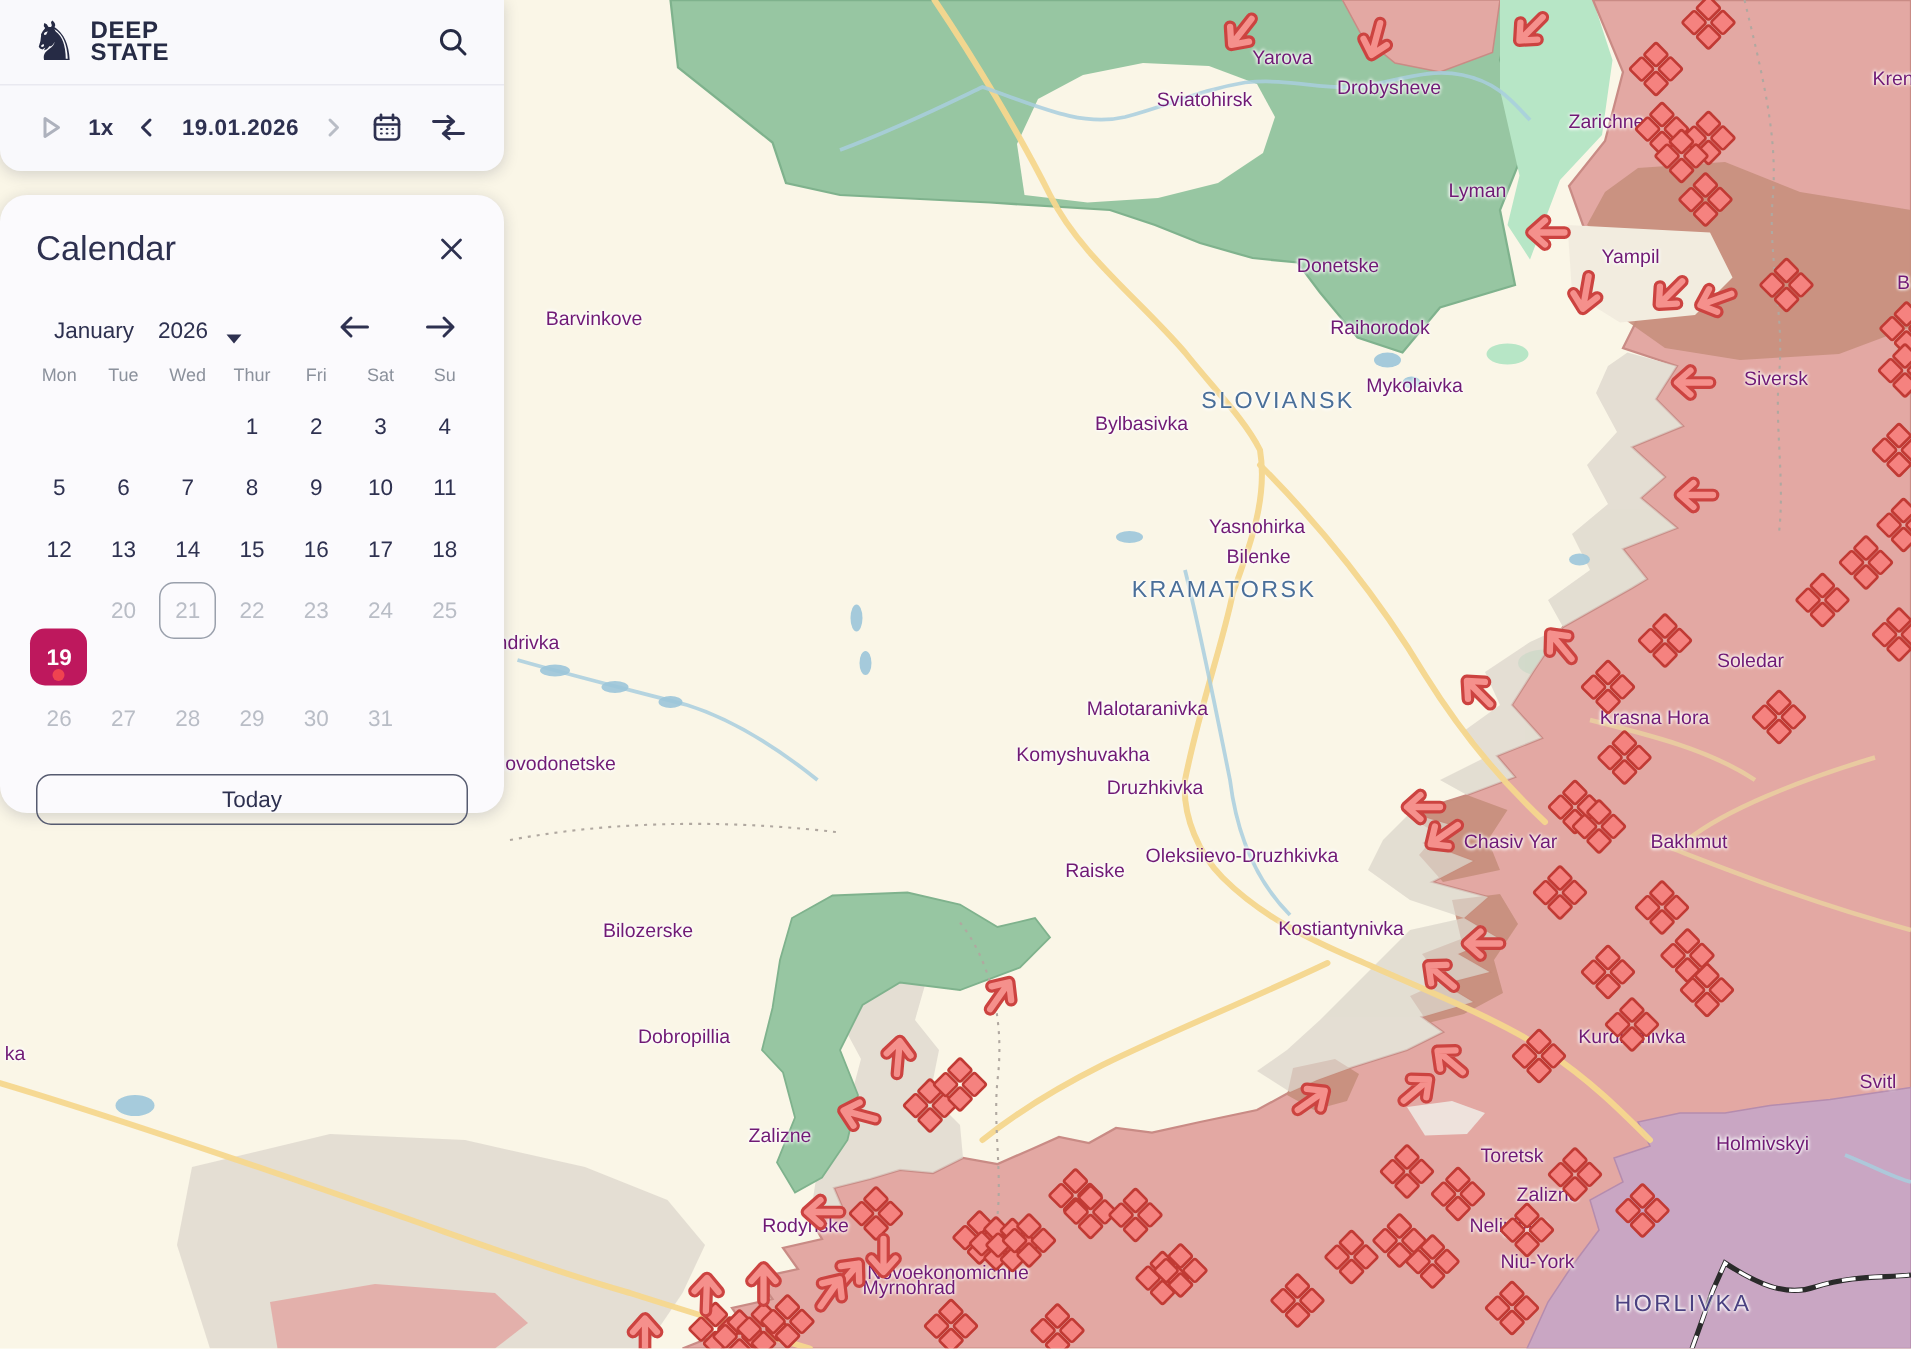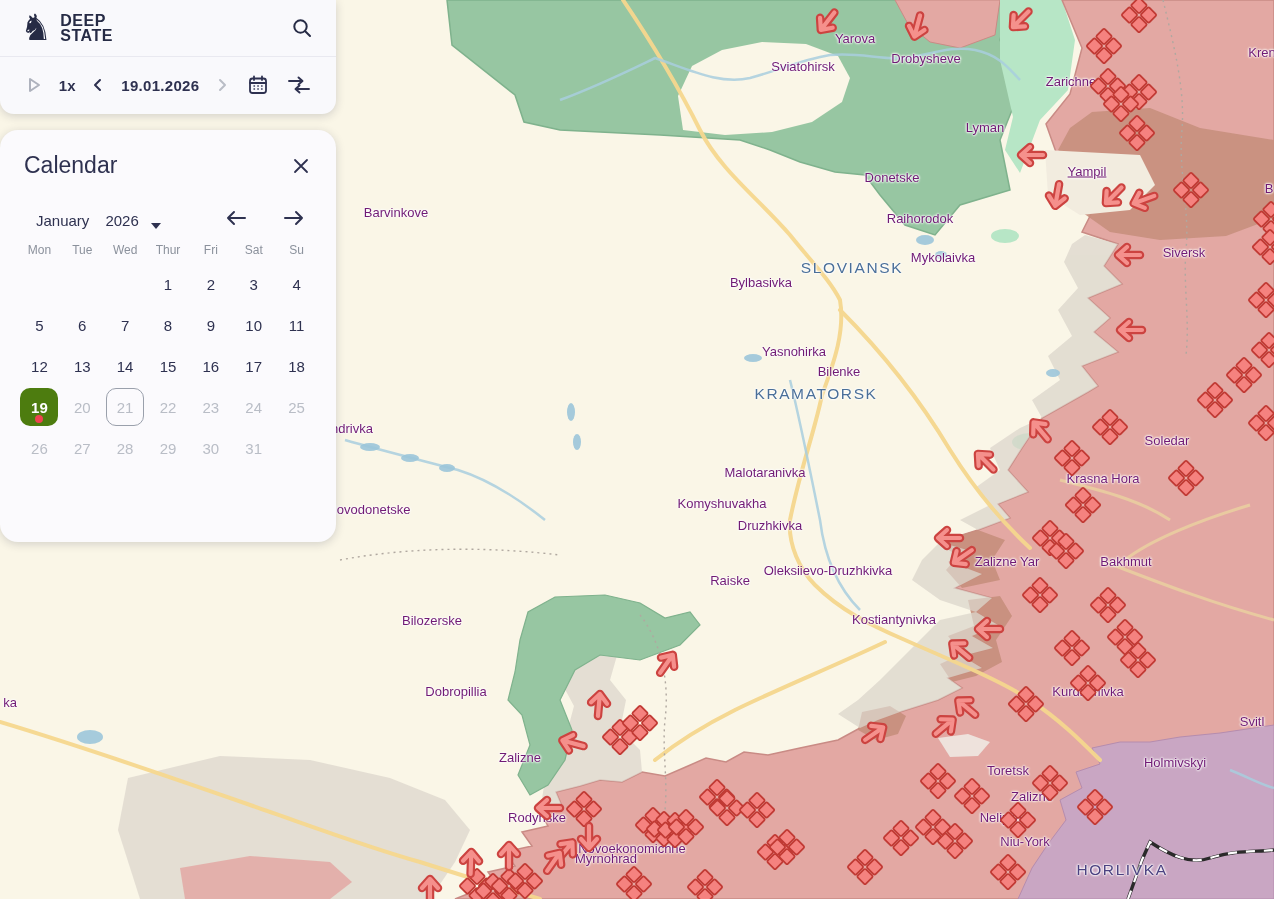--- a/index.html
+++ b/index.html
@@ -38,21 +38,21 @@
   .cal-nav{margin-left:auto;display:flex;gap:30px;}
   .grid7{display:grid;grid-template-columns:repeat(7,1fr);padding:0 18px;box-sizing:border-box;}
   #weekdays{margin-top:14px;}
   #weekdays span{font-size:12px;color:#8b919c;text-align:center;}
   #days{row-gap:3px;margin-top:8px;}
   .day{width:38px;height:38px;margin:0 auto;display:flex;align-items:center;justify-content:center;
        font-size:15px;color:#2e3150;border-radius:10px;position:relative;cursor:pointer;box-sizing:border-box;}
   .day.empty{cursor:default;}
   .day.muted{color:#b9bdc6;}
   .day.outlined{border:1px solid #9aa0ac;}
-  .day.selected{background:#4d7c0f;color:#fff;font-weight:700;}
+  .day.selected{background:#be185d;color:#fff;font-weight:700;margin-top:31px;}
   .day .dot{position:absolute;bottom:3px;left:50%;transform:translateX(-50%);
             width:8px;height:8px;border-radius:50%;background:#ef4350;}
   .today-btn{display:block;margin:18px auto 0 auto;width:288px;height:34px;border:1px solid #565b70;
              border-radius:10px;background:transparent;font-size:15px;color:#2e3150;cursor:pointer;
              font-family:"Liberation Sans",sans-serif;}
   svg{display:block;}
 </style>
 </head>
 <body>
 
@@ -142,39 +142,39 @@
       </g>
     </svg>
     <div id="labels">
         <div class="map-label" style="left: 855px; top: 38px;">Yarova</div>
         <div class="map-label" style="left: 803px; top: 66px;">Sviatohirsk</div>
         <div class="map-label" style="left: 926px; top: 58px;">Drobysheve</div>
         <div class="map-label" style="left: 985px; top: 127px;">Lyman</div>
         <div class="map-label" style="left: 1071px; top: 81px;">Zarichne</div>
         <div class="map-label" style="left: 1262px; top: 52px;">Kren</div>
         <div class="map-label" style="left: 892px; top: 177px;">Donetske</div>
-        <div class="map-label" style="left: 1087px; top: 171px; text-decoration: underline;">Yampil</div>
+        <div class="map-label" style="left: 1087px; top: 171px;">Yampil</div>
         <div class="map-label" style="left: 920px; top: 218px;">Raihorodok</div>
         <div class="map-label" style="left: 396px; top: 212px;">Barvinkove</div>
         <div class="map-label" style="left: 1184px; top: 252px;">Siversk</div>
         <div class="map-label" style="left: 943px; top: 257px;">Mykolaivka</div>
         <div class="map-label" style="left: 1269px; top: 188px;">B</div>
         <div class="map-label city" style="left: 832px; top: 268px; margin-left: 20px;">SLOVIANSK</div>
         <div class="map-label" style="left: 761px; top: 282px;">Bylbasivka</div>
-        <div class="map-label" style="left: 794px; top: 351px;">Yasnohirka</div>
+        <div class="map-label" style="left: 838px; top: 351px;">Yasnohirka</div>
         <div class="map-label" style="left: 839px; top: 371px;">Bilenke</div>
         <div class="map-label city" style="left: 816px; top: 394px;">KRAMATORSK</div>
         <div class="map-label" style="left: 352px; top: 428px;">ndrivka</div>
         <div class="map-label" style="left: 1167px; top: 440px;">Soledar</div>
         <div class="map-label" style="left: 765px; top: 472px;">Malotaranivka</div>
         <div class="map-label" style="left: 1103px; top: 478px;">Krasna Hora</div>
         <div class="map-label" style="left: 722px; top: 503px;">Komyshuvakha</div>
         <div class="map-label" style="left: 369px; top: 509px;">Novodonetske</div>
         <div class="map-label" style="left: 770px; top: 525px;">Druzhkivka</div>
-        <div class="map-label" style="left: 1007px; top: 561px;">Zalizne Yar</div>
+        <div class="map-label" style="left: 1007px; top: 561px;">Chasiv Yar</div>
         <div class="map-label" style="left: 1126px; top: 561px;">Bakhmut</div>
         <div class="map-label" style="left: 828px; top: 570px;">Oleksiievo-Druzhkivka</div>
         <div class="map-label" style="left: 730px; top: 580px;">Raiske</div>
         <div class="map-label" style="left: 894px; top: 619px;">Kostiantynivka</div>
         <div class="map-label" style="left: 432px; top: 620px;">Bilozerske</div>
         <div class="map-label" style="left: 1088px; top: 691px;">Kurdiumivka</div>
         <div class="map-label" style="left: 456px; top: 691px;">Dobropillia</div>
         <div class="map-label" style="left: 1252px; top: 721px;">Svitl</div>
         <div class="map-label" style="left: 1175px; top: 762px;">Holmivskyi</div>
         <div class="map-label" style="left: 1008px; top: 770px;">Toretsk</div>
@@ -1045,15 +1045,16 @@
         <div class="day muted">24</div>
         <div class="day muted">25</div>
         <div class="day muted">26</div>
         <div class="day muted">27</div>
         <div class="day muted">28</div>
         <div class="day muted">29</div>
         <div class="day muted">30</div>
         <div class="day muted">31</div>
         <div class="day empty"></div>
       </div>
+    <button class="today-btn">Today</button>
   </div>
 
 </div>
 
 </body></html>

